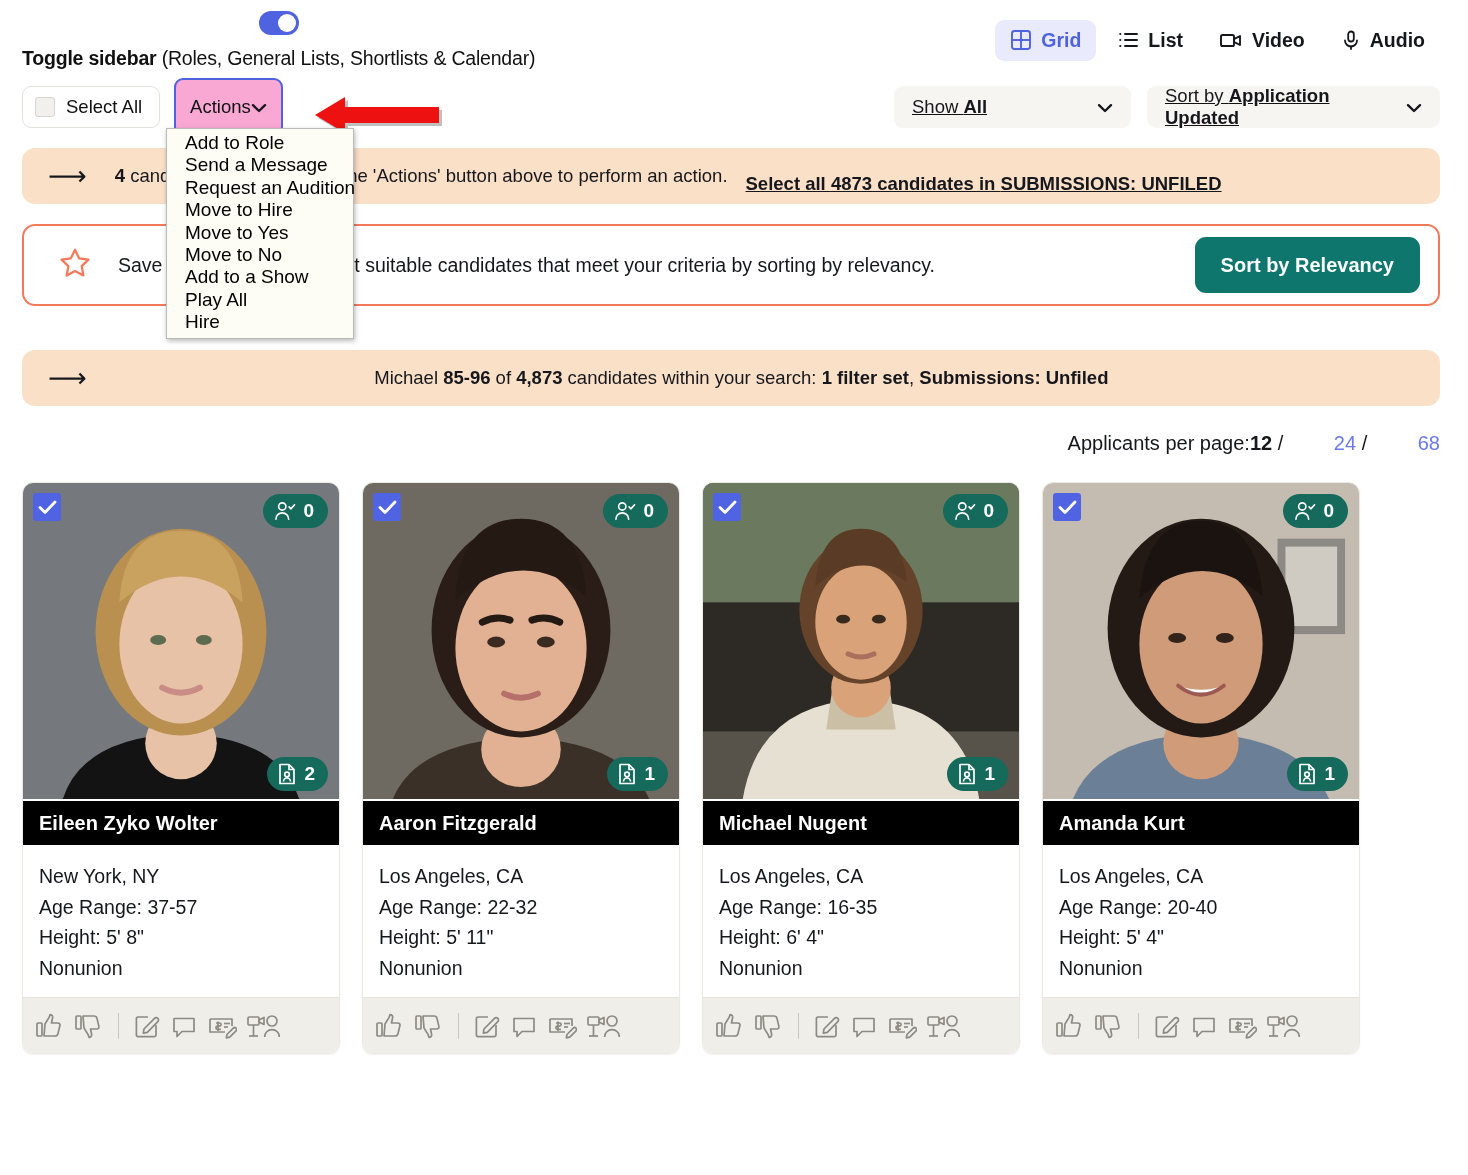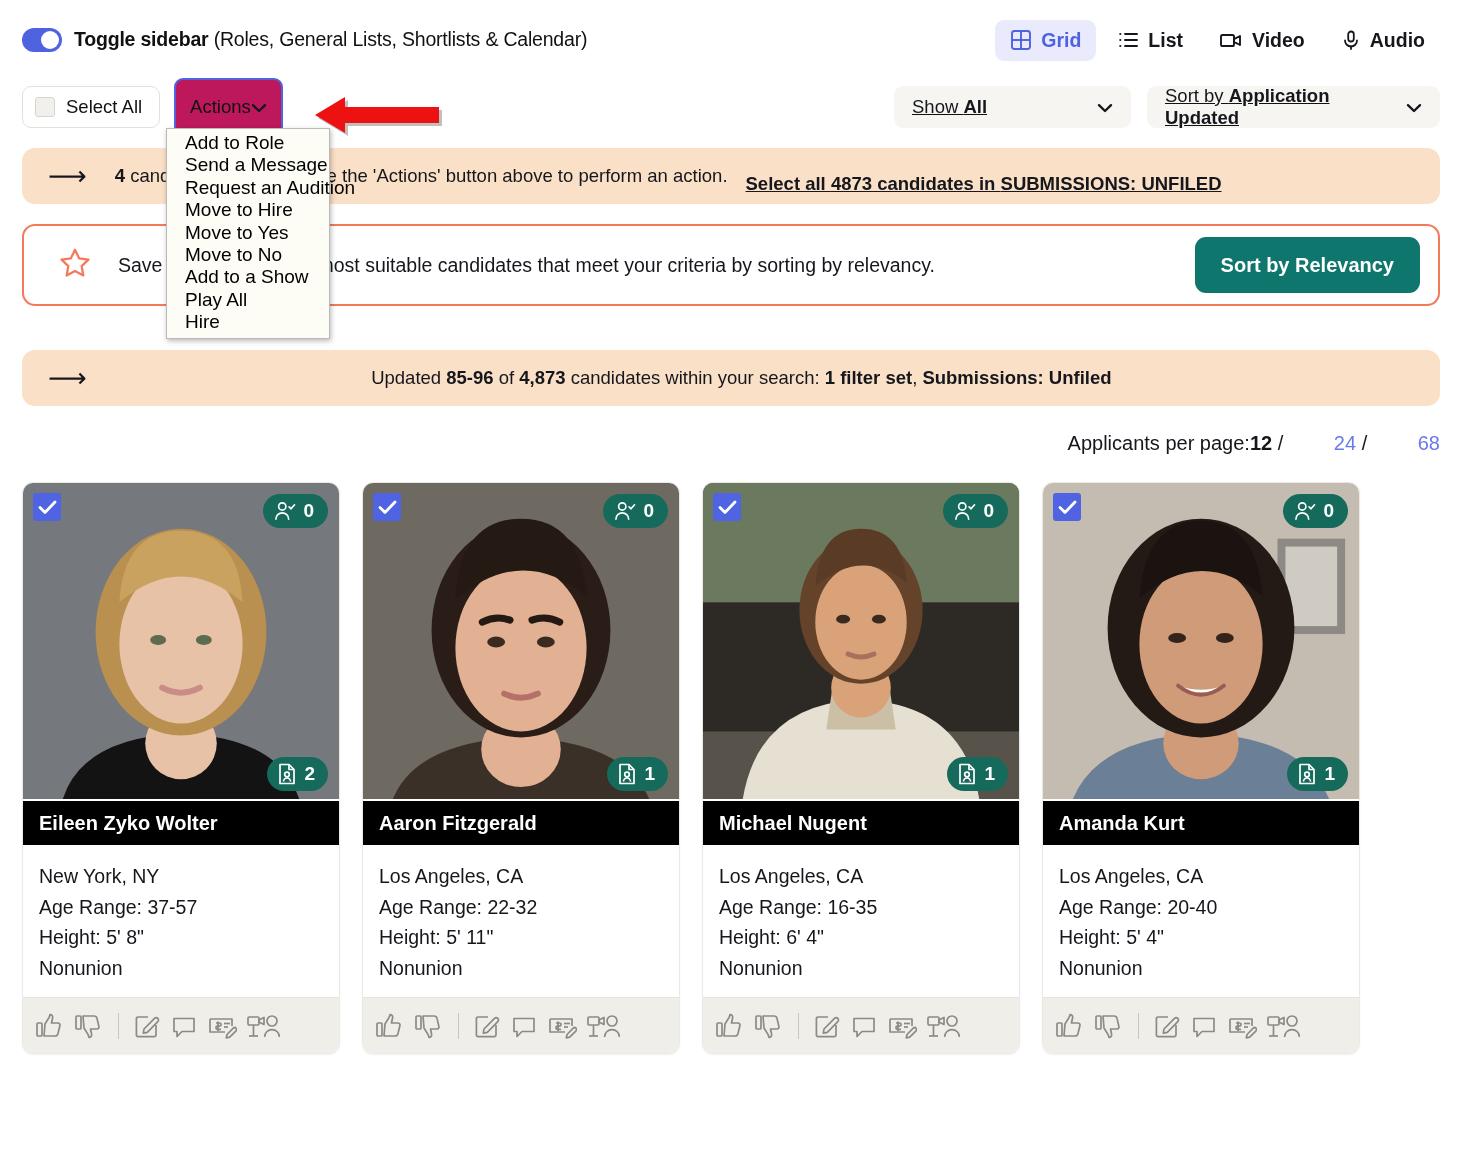--- a/index.html
+++ b/index.html
@@ -10,21 +10,21 @@
     color: #111;
     overflow: hidden;
   }
   .page { position: relative; width: 1468px; height: 1175px; }
 
   
   .topbar {
     display: flex; align-items: center; justify-content: space-between;
     padding: 20px 28px 0 22px; height: 60px;
   }
-  .toggle-wrap { display: flex; gap: 12px; }
+  .toggle-wrap { display: flex; align-items: center; gap: 12px; flex-direction: column; }
   .toggle {
     width: 40px; height: 24px; border-radius: 12px;
     background: #4f62e0; position: relative; flex: none; cursor: pointer;
   }
   .toggle::after {
     content: ""; position: absolute; top: 3px; right: 3px;
     width: 18px; height: 18px; border-radius: 50%; background: #fff;
   }
   .toggle-label { font-size: 19.5px; letter-spacing: -0.2px; }
   .toggle-label b { font-weight: 700; }
@@ -51,21 +51,21 @@
     border-radius: 9px; padding: 8px 17px 8px 12px; height: 42px;
     font-size: 18.5px; cursor: pointer;
   }
   .cbox {
     width: 20px; height: 20px; border-radius: 3px;
     border: 1px solid #d8d5cf; background: #f2f0ec;
   }
   .actions-btn {
     margin-left: 14px;
     display: flex; align-items: center; 
-    border: 2px solid #4f62e0; background: #be185d;
+    border: 2px solid #4f62e0; background: #f9a8d4;
     border-radius: 9px; padding: 8px 14px; height: 58px;
     font-size: 18.5px; cursor: pointer; position: relative; z-index: 40;
   }
   .chev { width: 16px; height: 10px; }
 
   .right-selects { margin-left: auto; display: flex; gap: 16px; text-decoration: underline; }
   .sel {
     display: flex; align-items: center; justify-content: space-between;
     background: #f7f5f1; border-radius: 9px; height: 42px;
     padding: 0 18px; font-size: 18.5px; cursor: pointer;
@@ -75,21 +75,21 @@
   .sel .lbl b { font-weight: 700; }
   #show-select { width: 237px; }
   #sort-select { width: 293px; }
   .sel .chev { margin-left: 16px; }
 
   
   .redarrow { position: absolute; left: 312px; top: 92px; z-index: 45; }
 
   
   .dropdown {
-    position: absolute; left: 166px; top: 128px; width: 164px;
+    position: absolute; left: 166px; top: 128px; width: 188px;
     background: #fdfdf6; border: 1px solid #b9b9b9;
     box-shadow: 1px 2px 5px rgba(0,0,0,.28);
     z-index: 60; padding: 3px 0 4px 0;
   }
   .dd-item {
     font-size: 19px; line-height: 22.4px; padding: 0 0 0 18px;
     color: #000; white-space: nowrap; cursor: pointer;
   }
 
   
@@ -285,21 +285,21 @@
       <svg width="34" height="34" viewBox="0 0 24 24" fill="none" stroke="#f4795b" stroke-width="1.6" stroke-linejoin="round">
         <path d="M12 2.6 l2.9 6.1 6.6.9 -4.8 4.6 1.2 6.6 -5.9-3.2 -5.9 3.2 1.2-6.6 -4.8-4.6 6.6-.9 Z"></path>
       </svg>
     </span>
     <span class="relev-text">Save time and find the most suitable candidates that meet your criteria by sorting by relevancy.</span>
     <button class="relev-btn">Sort by Relevancy</button>
   </div>
 
   <div class="banner" id="showing-banner">
     <span class="arrow-glyph">⟶</span>
-    <span class="center"><span>Updated </span><b>85-96</b><span> of </span><b>4,873</b><span> candidates within your search: </span><b>1 filter set</b><span>,  </span><b>Submissions: Unfiled</b></span>
+    <span class="center"><span>Michael </span><b>85-96</b><span> of </span><b>4,873</b><span> candidates within your search: </span><b>1 filter set</b><span>,  </span><b>Submissions: Unfiled</b></span>
   </div>
 
   <div class="perpage">
     <span>Applicants per page: </span>
       <b>12</b>
       <span class="sep">&nbsp;/&nbsp;</span>
       <span class="opt">24</span>
       <span class="sep">&nbsp;/&nbsp;</span>
       <span class="opt">68</span>
   </div>

